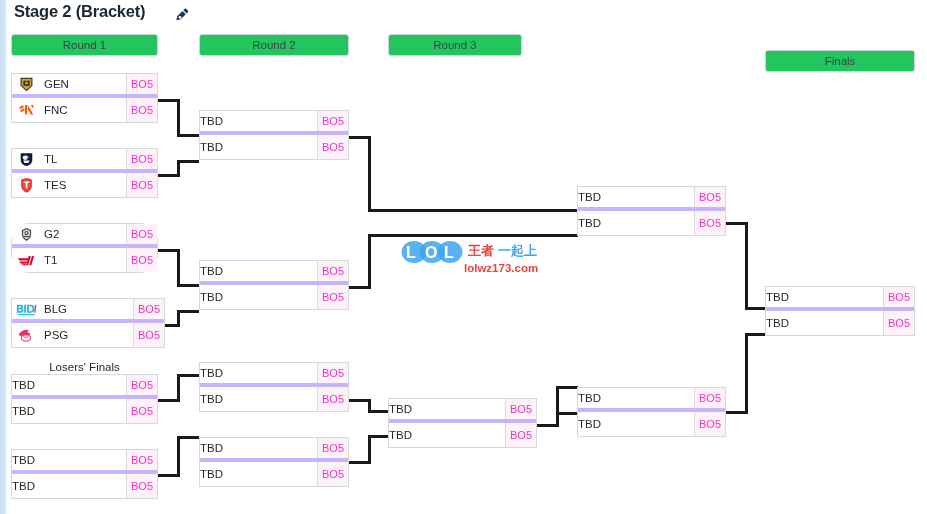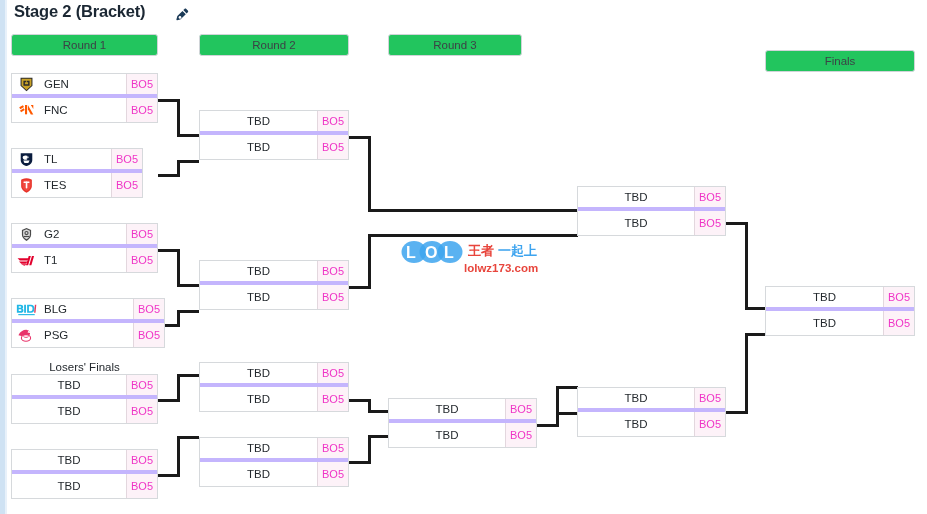--- a/index.html
+++ b/index.html
@@ -102,21 +102,20 @@
   }
   .team-name {
     flex: 1 1 auto;
     font-size: 11.5px;
     color: #24292e;
     padding-left: 4px;
     white-space: nowrap;
     overflow: hidden;
   }
   .team-name.centered {
-    text-align: center;
     padding-left: 0;
   }
   .bo {
     flex: 0 0 31px;
     width: 31px;
     height: 100%;
     box-sizing: border-box;
     border-left: 1px solid #e3d7de;
     background: #fdf2f8;
     color: #ef34c6;
@@ -265,21 +264,21 @@
           <path d="M8.2 3.5h2.5v11h-2.5z" fill="#ff5900"></path>
           <path d="M11.6 3.6l6.4 11h-2.9l-3.5-6z" fill="#ff5900"></path>
           <path d="M15.4 3.6h2.6v4.6l-2.6-4.4z" fill="#ff5900"></path>
         </svg>
       </div>
       <div class="team-name">FNC</div>
       <div class="bo">BO5</div>
     </div>
   </div>
 
-  <div class="match" style="left:11px; top:148px; width:132px;">
+  <div class="match" style="left:11px; top:148px; width:147px;">
     <div class="row top">
       <div class="logo-cell">
         <svg width="17" height="17" viewBox="0 0 20 20">
           <path d="M3.2 2.6h13.6v8.2c0 3.6-3.3 5.9-6.8 6.9-3.5-1-6.8-3.3-6.8-6.9z" fill="#0a1c3e"></path>
           <path d="M6 6.2c1.6-1.1 4-1.3 5.6-.2 1 .7 1.2 1.7.6 2.3-.5.5-1.4.4-2.2-.1l.9 1.4c-1.1.9-3 1-4.3.1-1.2-.8-1.4-2.3-.6-3.5z" fill="#ffffff"></path>
           <circle cx="11.6" cy="6.9" r="0.7" fill="#0a1c3e"></circle>
           <path d="M6.2 11.1h7.4l-1.4 3.1h-4.6z" fill="#ffffff"></path>
         </svg>
       </div>
       <div class="team-name">TL</div>
@@ -292,21 +291,21 @@
           <path d="M10 3.2c2.7 0 4.8 1.2 4.8 1.2v6.2c0 3.1-2.7 5.1-4.8 6-2.1-.9-4.8-2.9-4.8-6V4.4S7.3 3.2 10 3.2z" fill="#f04a40"></path>
           <rect x="9.1" y="5.3" width="1.9" height="8.1" rx="0.9" fill="#ffffff"></rect>
           <rect x="6.4" y="5.3" width="7.2" height="1.9" rx="0.9" fill="#ffffff"></rect>
         </svg>
       </div>
       <div class="team-name">TES</div>
       <div class="bo">BO5</div>
     </div>
   </div>
 
-  <div class="match" style="left:11px; top:223px; width:147px;">
+  <div class="match" style="left:11px; top:223px; width:147px;border-radius:18px;">
     <div class="row top">
       <div class="logo-cell">
         <svg width="17" height="17" viewBox="0 0 20 20">
           <path d="M10 2.3l5.4 2.5v5.6c0 3.2-2.7 5.6-5.4 7.1-2.7-1.5-5.4-3.9-5.4-7.1V4.8z" fill="#4a4a4a"></path>
           <path d="M10 3.8l4 1.9v4.5c0 2.4-2 4.2-4 5.3-2-1.1-4-2.9-4-5.3V5.7z" fill="#d8d8d8"></path>
           <circle cx="10" cy="8.3" r="2.5" fill="#4a4a4a"></circle>
           <circle cx="10" cy="8.3" r="1.2" fill="#d8d8d8"></circle>
           <path d="M6.6 11.7h6.8v1.3H6.6z" fill="#4a4a4a"></path>
         </svg>
       </div>

